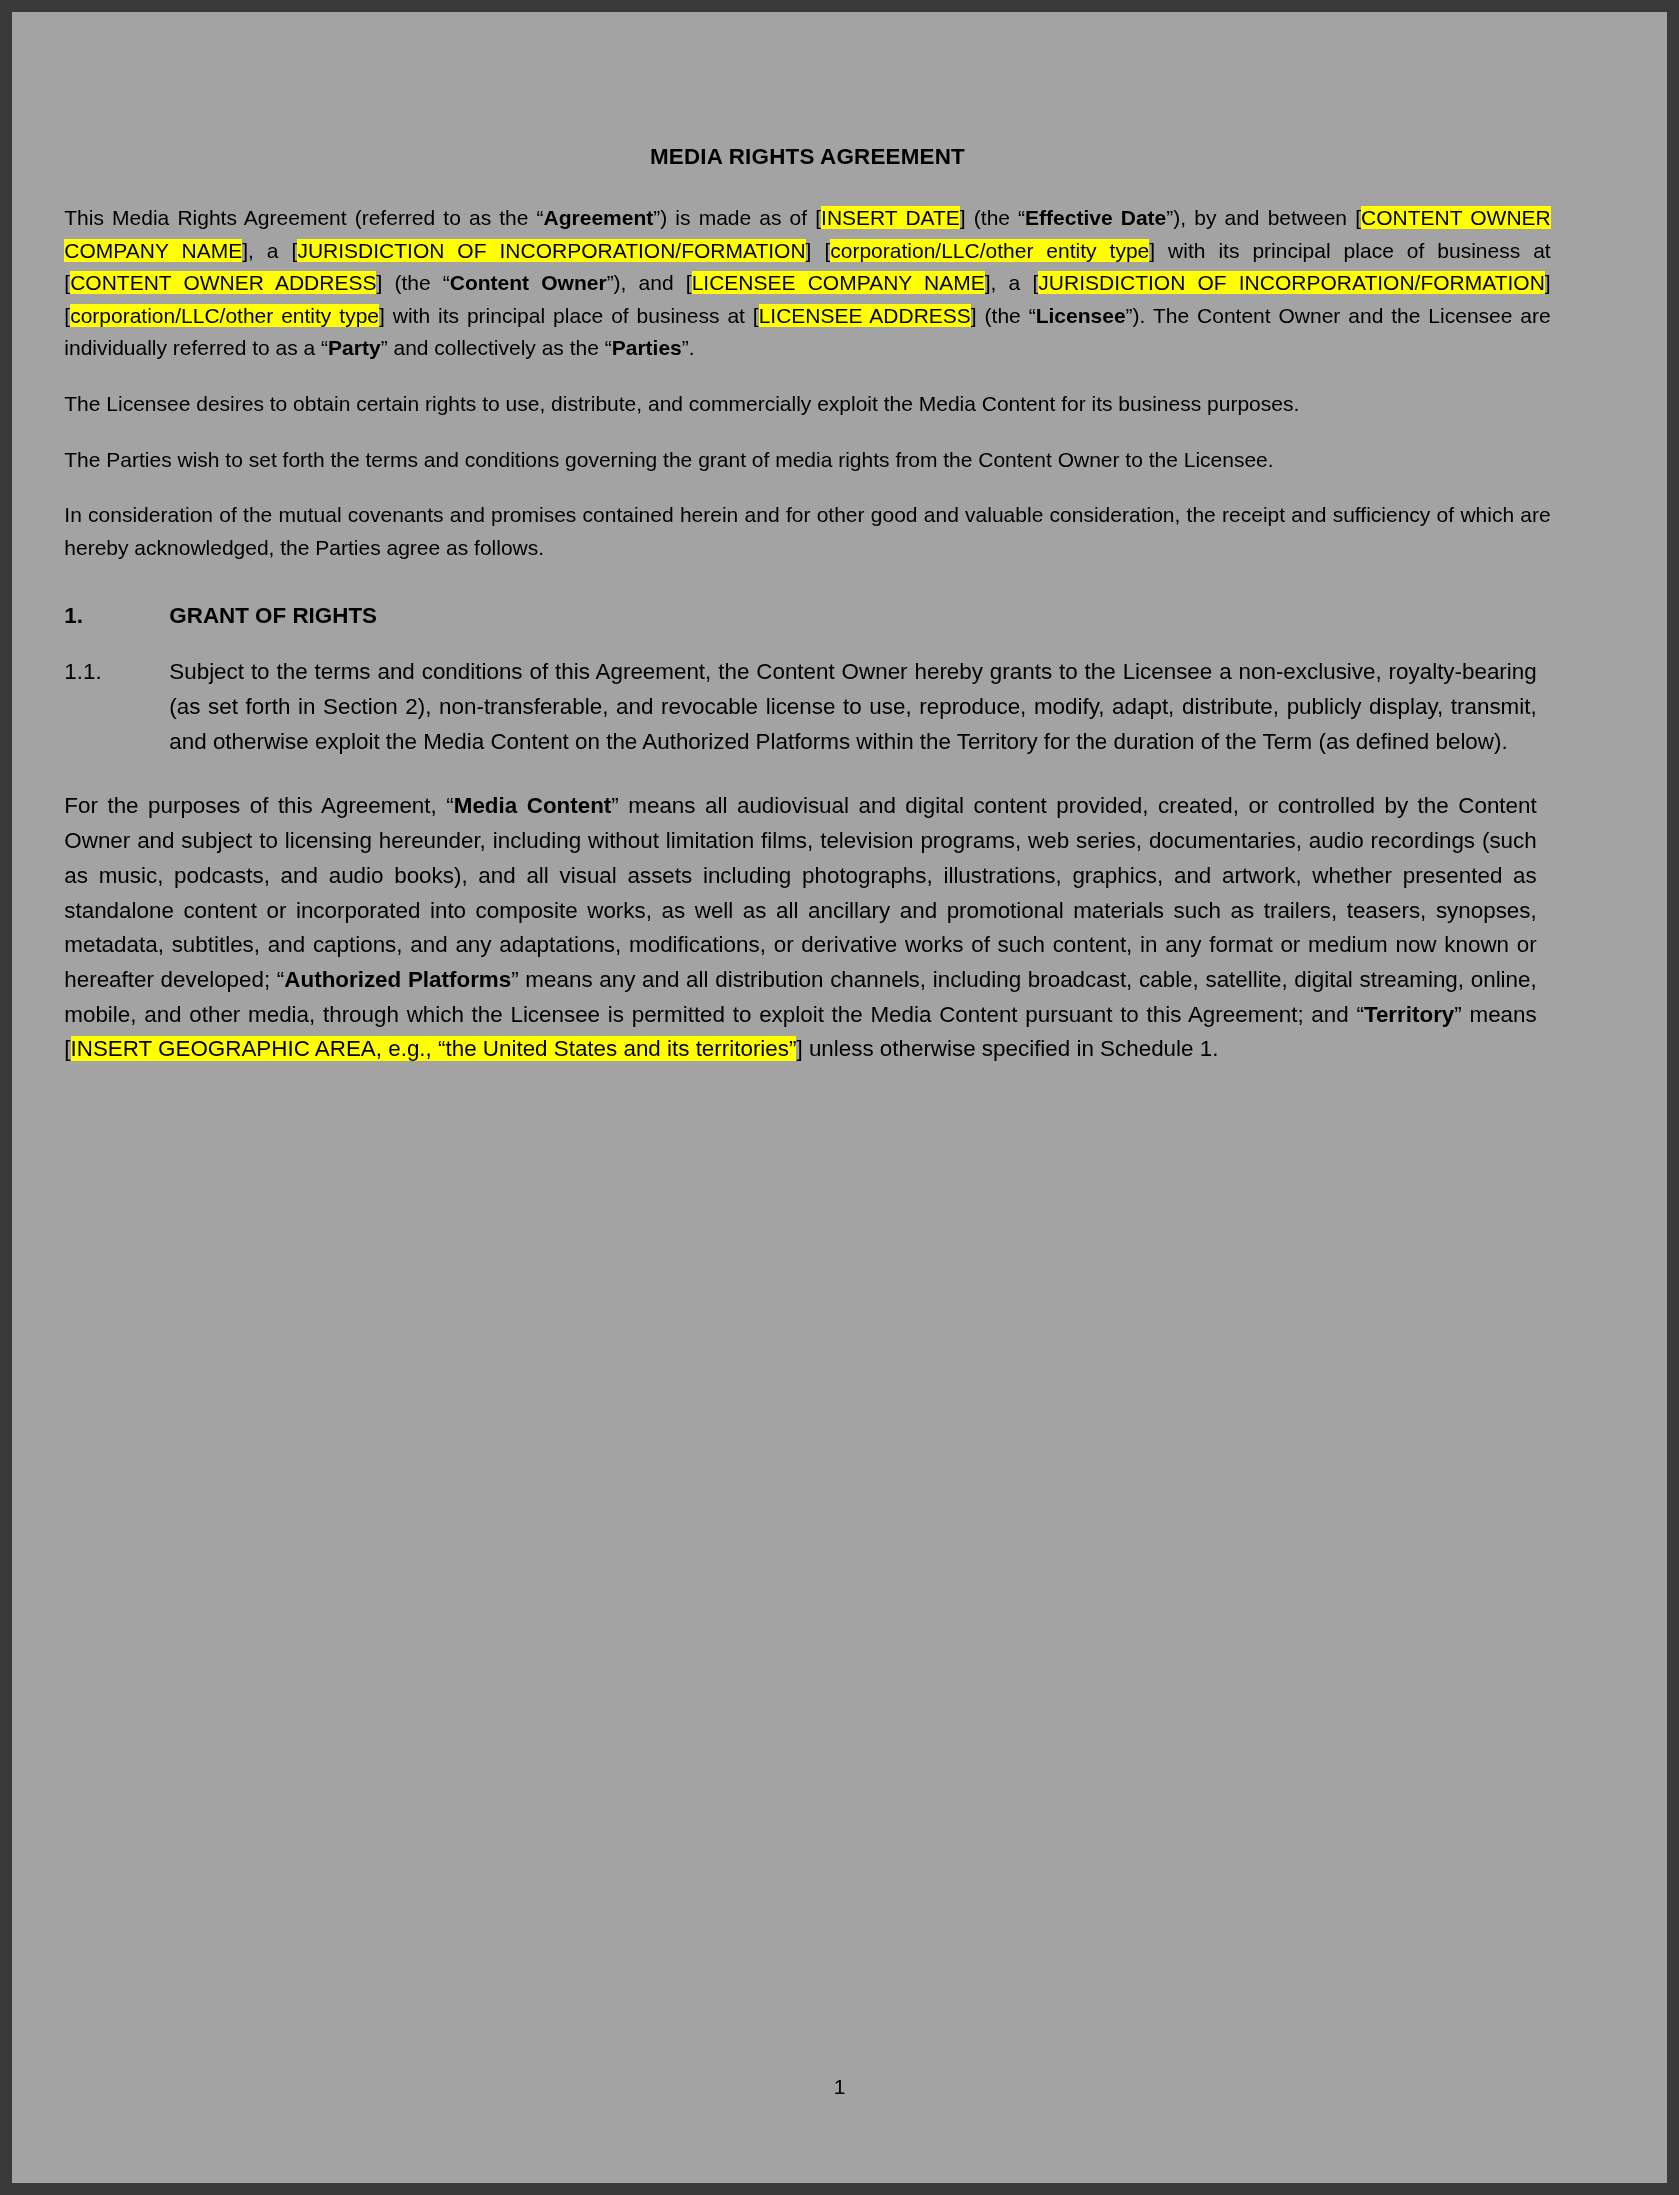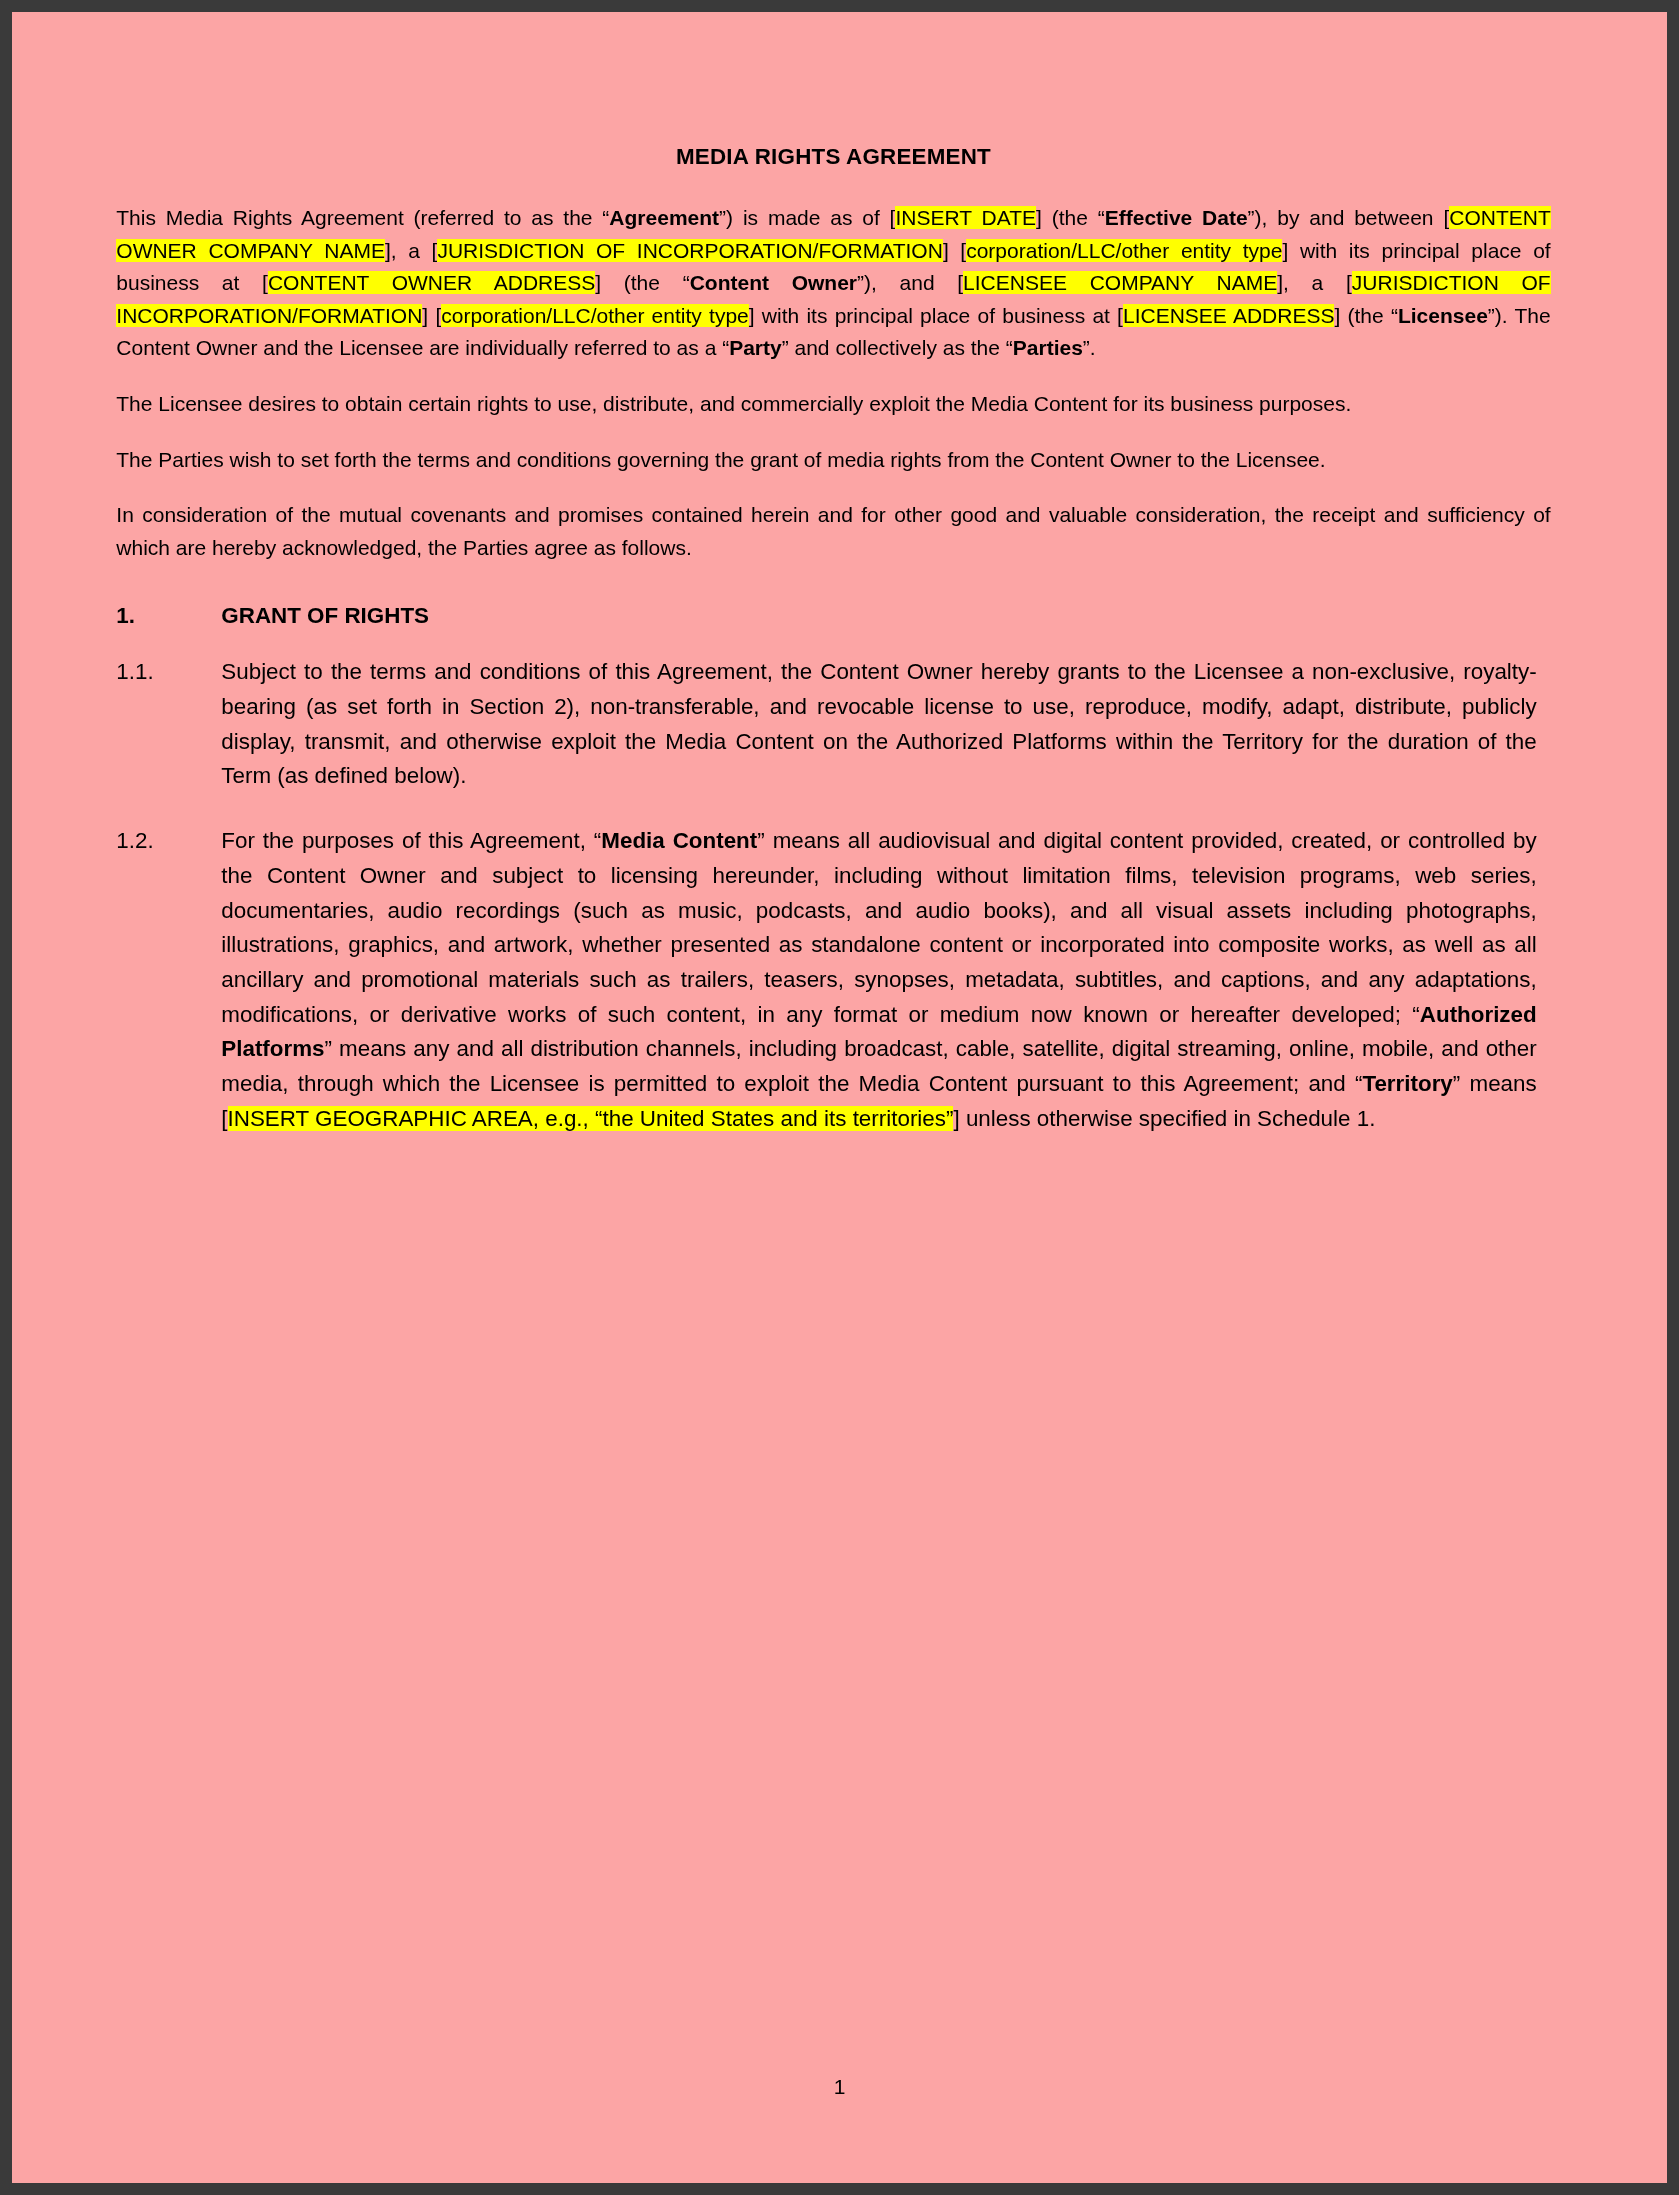--- a/index.html
+++ b/index.html
@@ -12,25 +12,25 @@
     font-family: "Liberation Sans", sans-serif;
   }
   .page-frame {
     width: 1679px;
     height: 2195px;
     background: #3a3a3a;
     box-sizing: border-box;
     padding: 12.3px;
   }
   .page {
-    background: #fca5a5;
+    background: #a3a3a3;
     width: 100%;
     height: 100%;
     box-sizing: border-box;
-    padding: 132px 116px 35px 104px;
+    padding: 132px 116px 35px 52px;
     position: relative;
     overflow: hidden;
   }
   .doc-title {
     text-align: center;
     font-weight: bold;
     font-size: 22.4px;
     letter-spacing: 0.2px;
     margin: 0 0 32px 0;
     color: #000;
@@ -105,21 +105,20 @@
       <span class="num">1.</span>
       <span>GRANT OF RIGHTS</span>
     </div>
 
     <div class="clause">
       <span class="num">1.1.</span>
       <span class="txt">Subject to the terms and conditions of this Agreement, the Content Owner hereby grants to the Licensee a non-exclusive, royalty-bearing (as set forth in Section 2), non-transferable, and revocable license to use, reproduce, modify, adapt, distribute, publicly display, transmit, and otherwise exploit the Media Content on the Authorized Platforms within the Territory for the duration of the Term (as defined below).</span>
     </div>
 
     <div class="clause">
-      <span class="num">1.2.</span>
       <span class="txt"><span>For the purposes of this Agreement, “</span><b>Media Content</b><span>”  means all audiovisual and digital content provided, created, or controlled by the Content Owner and subject to licensing hereunder, including without limitation films, television programs, web series, documentaries, audio recordings (such as music, podcasts, and audio books), and all visual assets including photographs, illustrations, graphics, and artwork, whether presented as standalone content or incorporated into composite works, as well as all ancillary and promotional materials such as trailers, teasers, synopses, metadata, subtitles, and captions, and any adaptations, modifications, or derivative works of such content, in any format or medium now known or hereafter developed; “</span><b>Authorized Platforms</b><span>” means any and all distribution channels, including broadcast, cable, satellite, digital streaming, online, mobile, and other media, through which the Licensee is permitted to exploit the Media Content pursuant to this Agreement; and “</span><b>Territory</b><span>” means [</span><span class="hl">INSERT GEOGRAPHIC AREA, e.g., “the United States and its territories”</span><span>] unless otherwise specified in Schedule 1.</span></span>
     </div>
 
     <div class="page-number">1</div>
 
   </div>
 </div>
 
 
 </body></html>

